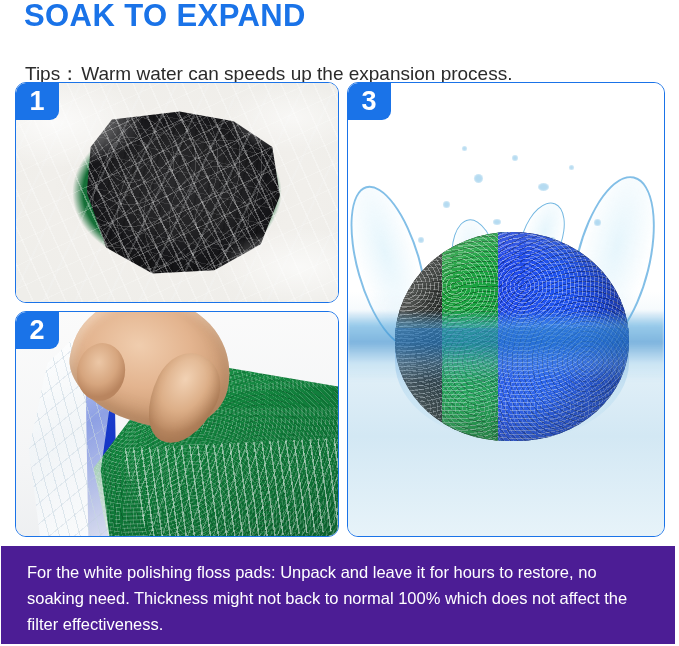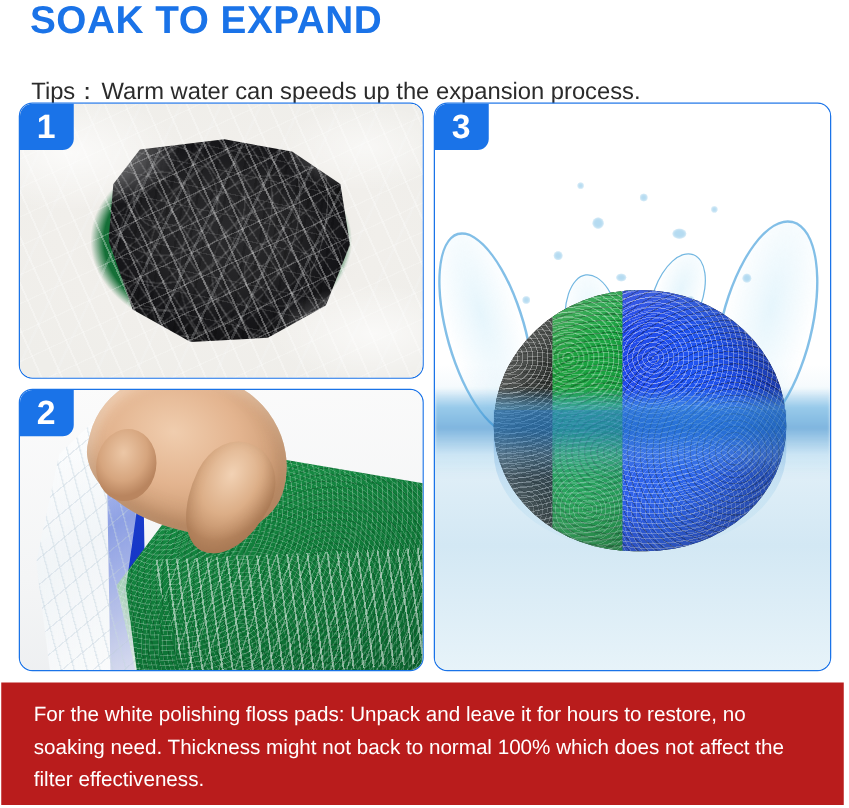--- a/index.html
+++ b/index.html
@@ -308,21 +308,21 @@
     box-shadow: inset 0 0 2px rgba(255,255,255,0.9);
   }
 
   
   .banner {
     position: absolute;
     left: 1px;
     top: 546px;
     width: 674px;
     height: 98px;
-    background: #b91c1c;
+    background: #4c1d95;
   }
   .banner-text {
     position: absolute;
     left: 26px;
     top: 13px;
     width: 622px;
     color: #ffffff;
     font-size: 16.5px;
     line-height: 26px;
     font-weight: normal;

